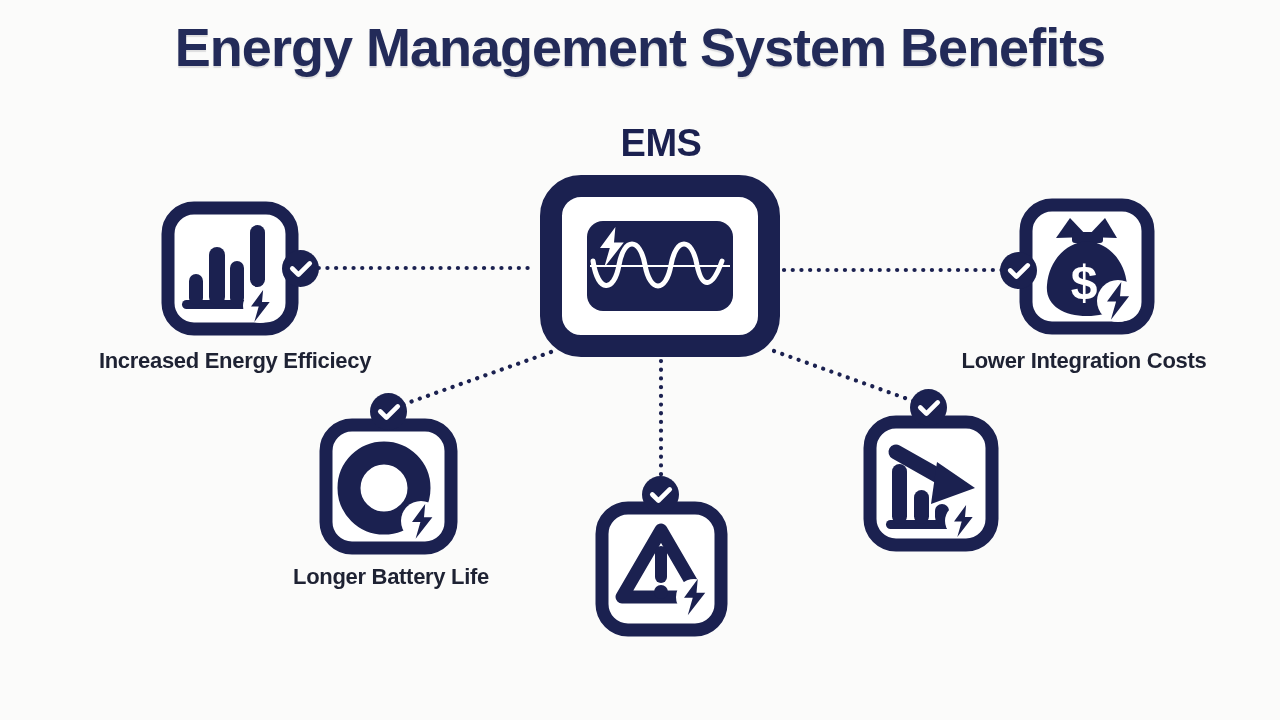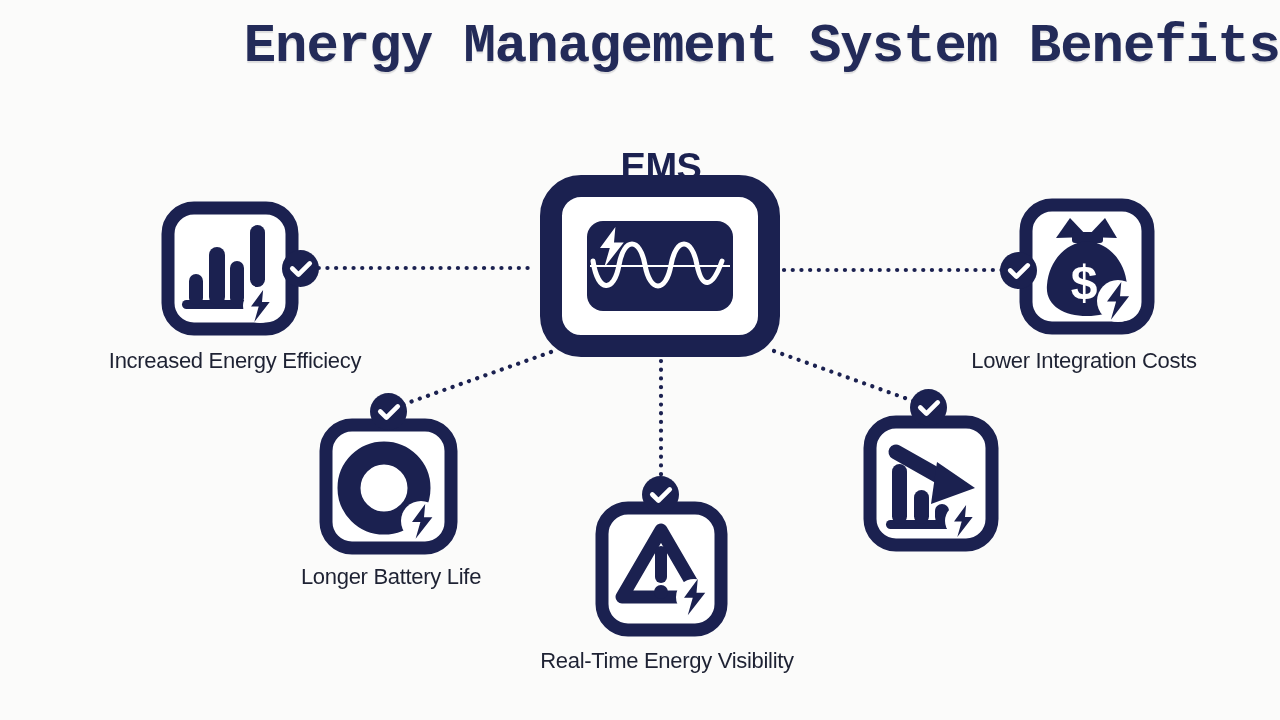--- a/index.html
+++ b/index.html
@@ -4,42 +4,41 @@
 <style>
   html,body{margin:0;padding:0;background:#e9e9e9;}
   .stage{
     position:relative;width:1280px;height:720px;margin:0 auto;
     background:#fbfbfa;overflow:hidden;
     font-family:"Liberation Sans",sans-serif;
     border-bottom:2px solid #f0efe9;
   }
   .title{
     position:absolute;top:16px;left:0;width:100%;
-    text-align:right;font-size:54px;font-weight:bold;
+    text-align:center;font-size:54px;font-weight:bold;
     color:#232b59;letter-spacing:-1px;margin:0;
     text-shadow:0 2px 1px rgba(130,130,140,0.25);
-    font-family:Liberation Mono, monospace;
   }
   .connectors{position:absolute;left:0;top:0;width:1280px;height:720px;}
   .connectors line{
     stroke:#1b2150;stroke-width:4.2;stroke-linecap:round;
     stroke-dasharray:0.1 8.6;fill:none;
   }
   .node{position:absolute;}
   .node svg{display:block;}
   .badge{position:absolute;width:37px;height:37px;}
   .badge svg{width:37px;height:37px;display:block;}
   .node-label{
     position:absolute;transform:translateX(-50%);
     white-space:nowrap;font-size:22px;letter-spacing:-0.3px;
-    color:#1e2233;font-weight:400;
+    color:#1e2233;font-weight:700;
   }
   .ems-label{
     position:absolute;transform:translateX(-50%);
-    font-size:38px;font-weight:bold;color:#1b2150;letter-spacing:-0.5px;margin-top:24px;
+    font-size:38px;font-weight:bold;color:#1b2150;letter-spacing:-0.5px;
   }
 </style>
 </head>
 <body>
 
 <div class="stage">
 
   <h1 class="title">Energy Management System Benefits</h1>
 
   <svg class="connectors">
@@ -136,21 +135,20 @@
         <path d="M11,0 L0,15 L7,15 L3,29 L17,11 L10,11 Z" fill="#1b2150"></path>
       </g>
     </svg>
     <span class="badge" style="left:48px;top:-24px;">
       <svg viewBox="0 0 36 36">
           <circle cx="18" cy="18" r="18" fill="#1b2150"></circle>
       <path d="M10,18 L16,24 L27,13" stroke="#ffffff" stroke-width="4.5" fill="none" stroke-linecap="round" stroke-linejoin="round"></path>
         </svg>
     </span>
   </div>
-  <div class="node-label" style="left:667px;top:648px;">Real-Time Energy Visibility</div>
 
   <div class="node" style="left:862px;top:414px;">
     <svg width="138" height="139" viewBox="0 0 138 139">
       <rect x="8" y="8" width="122" height="123" rx="26" fill="#ffffff" stroke="#1b2150" stroke-width="13"></rect>
       <rect x="24" y="106" width="66" height="9" rx="4.5" fill="#1b2150"></rect>
       <rect x="30" y="50" width="15" height="60" rx="7.5" fill="#1b2150"></rect>
       <rect x="52" y="76" width="15" height="34" rx="7.5" fill="#1b2150"></rect>
       <rect x="73" y="90" width="14" height="20" rx="7" fill="#1b2150"></rect>
       <line x1="34" y1="38" x2="80" y2="64" stroke="#1b2150" stroke-width="15" stroke-linecap="round"></line>
       <polygon points="75,48 113,74 69,90" fill="#1b2150"></polygon>

